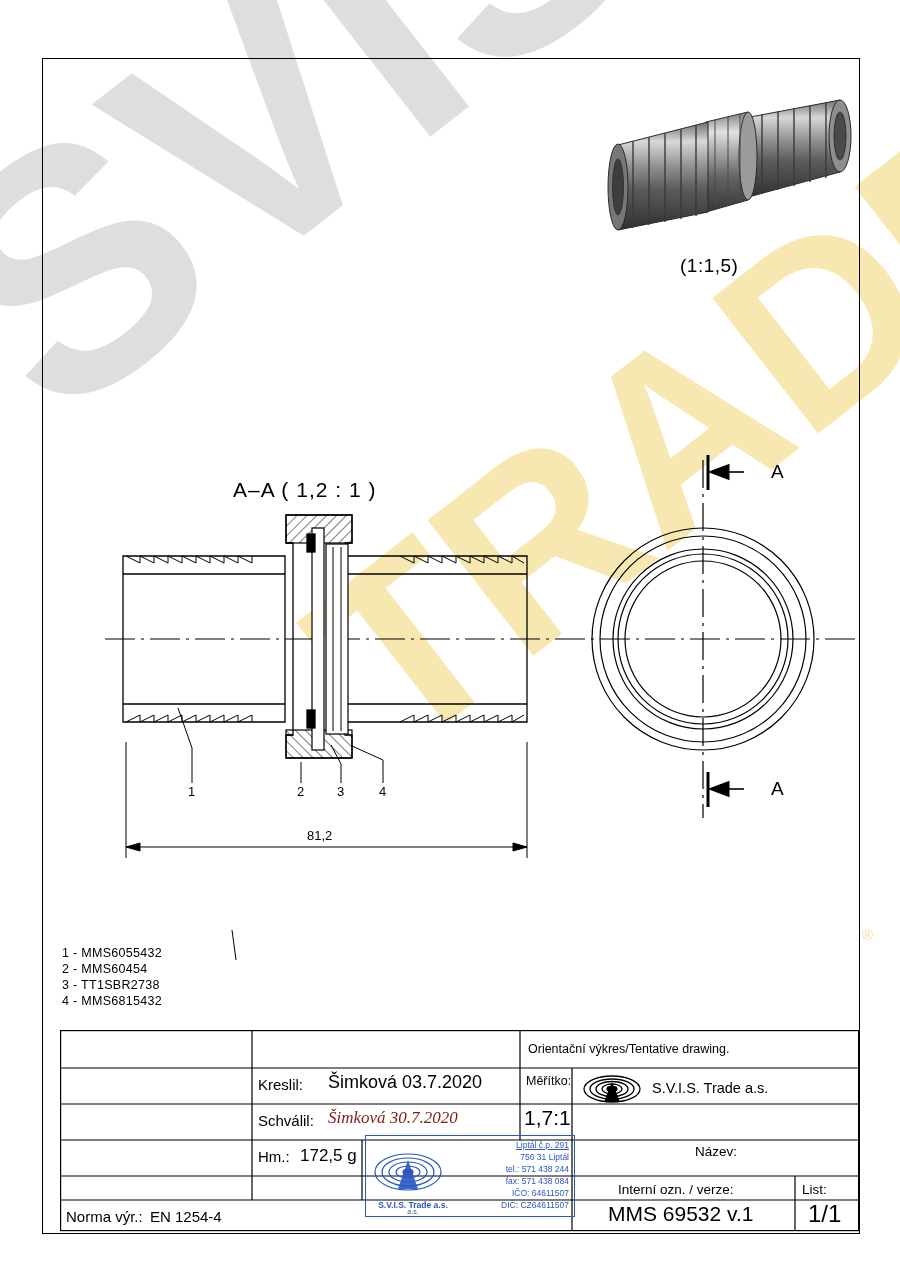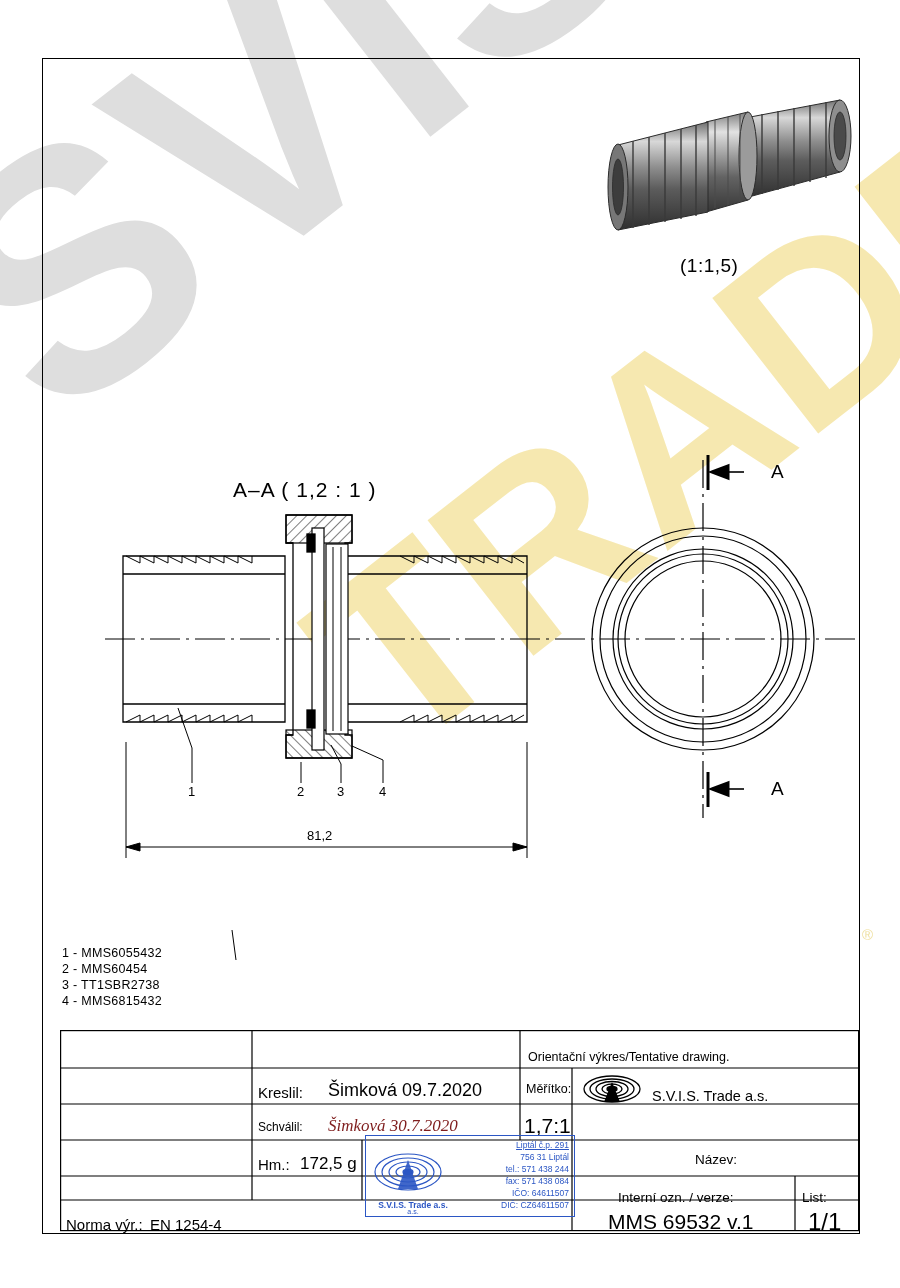--- a/index.html
+++ b/index.html
@@ -18,21 +18,21 @@
   .balloon{position:absolute;font-size:13px;}
 
   
   .dim{position:absolute;font-size:13px;}
 
   
   .partlist{position:absolute;left:62px;top:945px;font-size:12.5px;line-height:16px;letter-spacing:.3px;}
 
   
   .tb{position:absolute;left:60px;top:1030px;width:800px;height:202px;}
-  .tb .txt{position:absolute;font-size:13.5px;margin-top:8px;}
+  .tb .txt{position:absolute;font-size:13.5px;}
 
   .hand{font-family:"Liberation Serif",serif;font-style:italic;}
 
   .stamp{position:absolute;left:365px;top:1135px;width:210px;height:82px;border:1.5px solid #2b56c4;box-sizing:border-box;}
   .stamp .sline{position:absolute;right:5px;font-size:8.5px;color:#2b56c4;text-align:right;white-space:nowrap;}
   .stamp .slineu{text-decoration:underline;}
   .blue{color:#7f1d1d;}
 </style>
 </head>
 <body>
@@ -216,23 +216,23 @@
       <line x1="512" y1="38" x2="512" y2="110"></line>
       <line x1="512" y1="110" x2="512" y2="201"></line>
       <line x1="735" y1="146" x2="735" y2="201"></line>
       <line x1="302" y1="110" x2="302" y2="170"></line>
     </g>
   </svg>
 
   <div class="txt" style="left:468px;top:12px;font-size:12.5px;">Orientační výkres/Tentative drawing.</div>
 
   <div class="txt" style="left:198px;top:46px;font-size:15px;">Kreslil:</div>
-  <div class="txt" style="left:268px;top:42px;font-size:18px;">Šimková 09.7.2020</div>
-
-  <div class="txt" style="left:198px;top:82px;font-size:12px;">Schválil:</div>
+  <div class="txt" style="left:268px;top:42px;font-size:18px;">Šimková 03.7.2020</div>
+
+  <div class="txt" style="left:198px;top:82px;font-size:15px;">Schválil:</div>
   <div class="txt hand blue" style="left:268px;top:78px;font-size:17px;">Šimková 30.7.2020</div>
 
   <div class="txt" style="left:466px;top:44px;font-size:12.5px;">Měřítko:</div>
   <div class="txt" style="left:464px;top:76px;font-size:21px;">1,7:1</div>
 
   <svg style="position:absolute;left:522px;top:44px;" width="60" height="30">
     <g fill="none" stroke="#000" stroke-width="1.3">
       <ellipse cx="30" cy="15" rx="28" ry="13"></ellipse>
       <ellipse cx="30" cy="15" rx="22" ry="10"></ellipse>
       <ellipse cx="30" cy="15" rx="16" ry="7.5"></ellipse>

